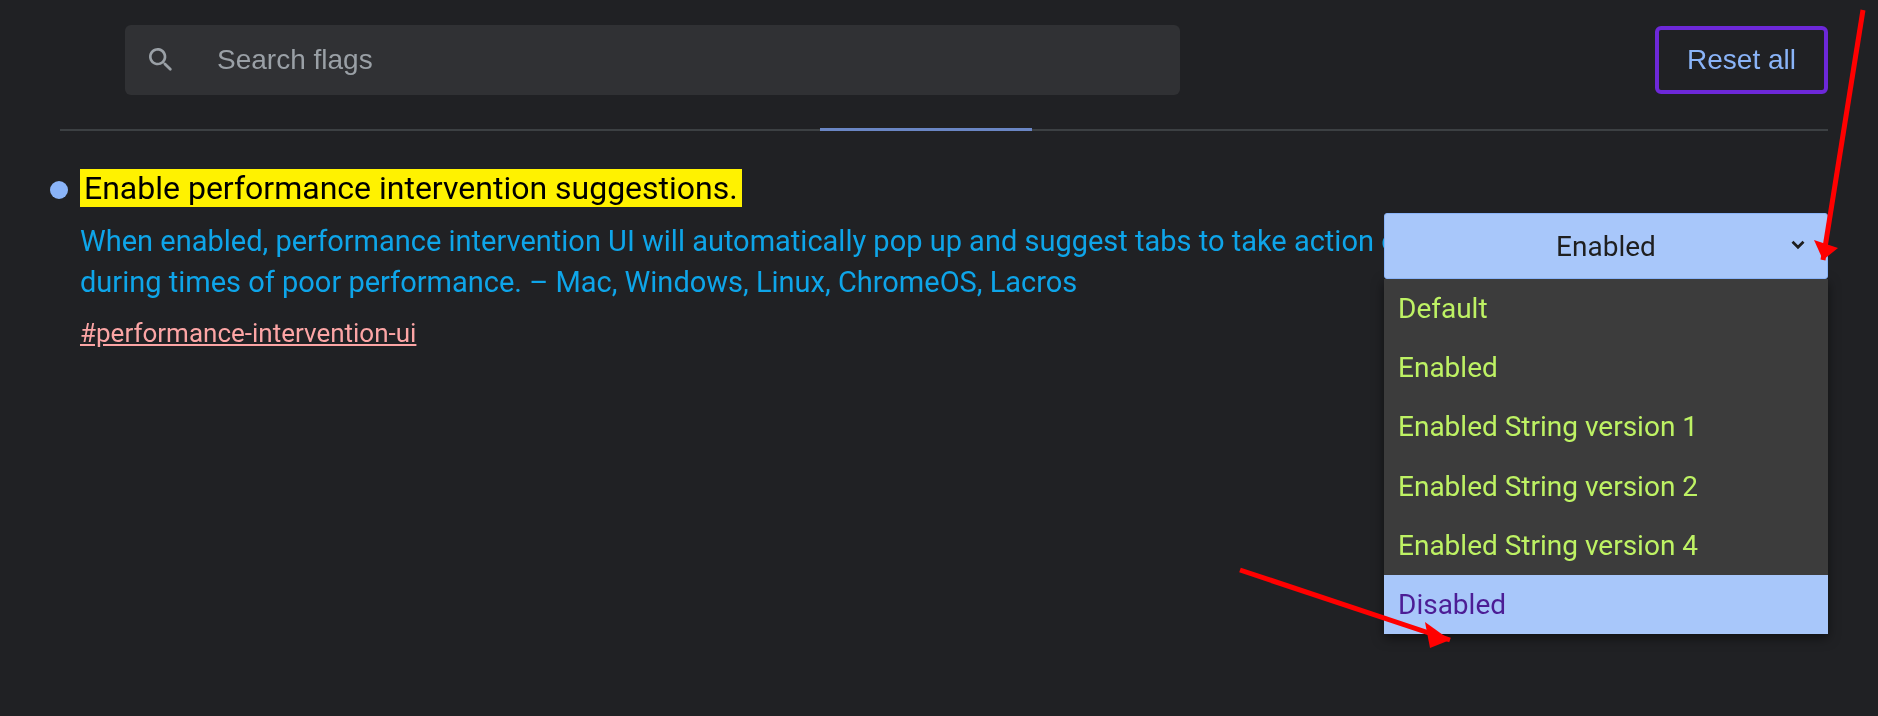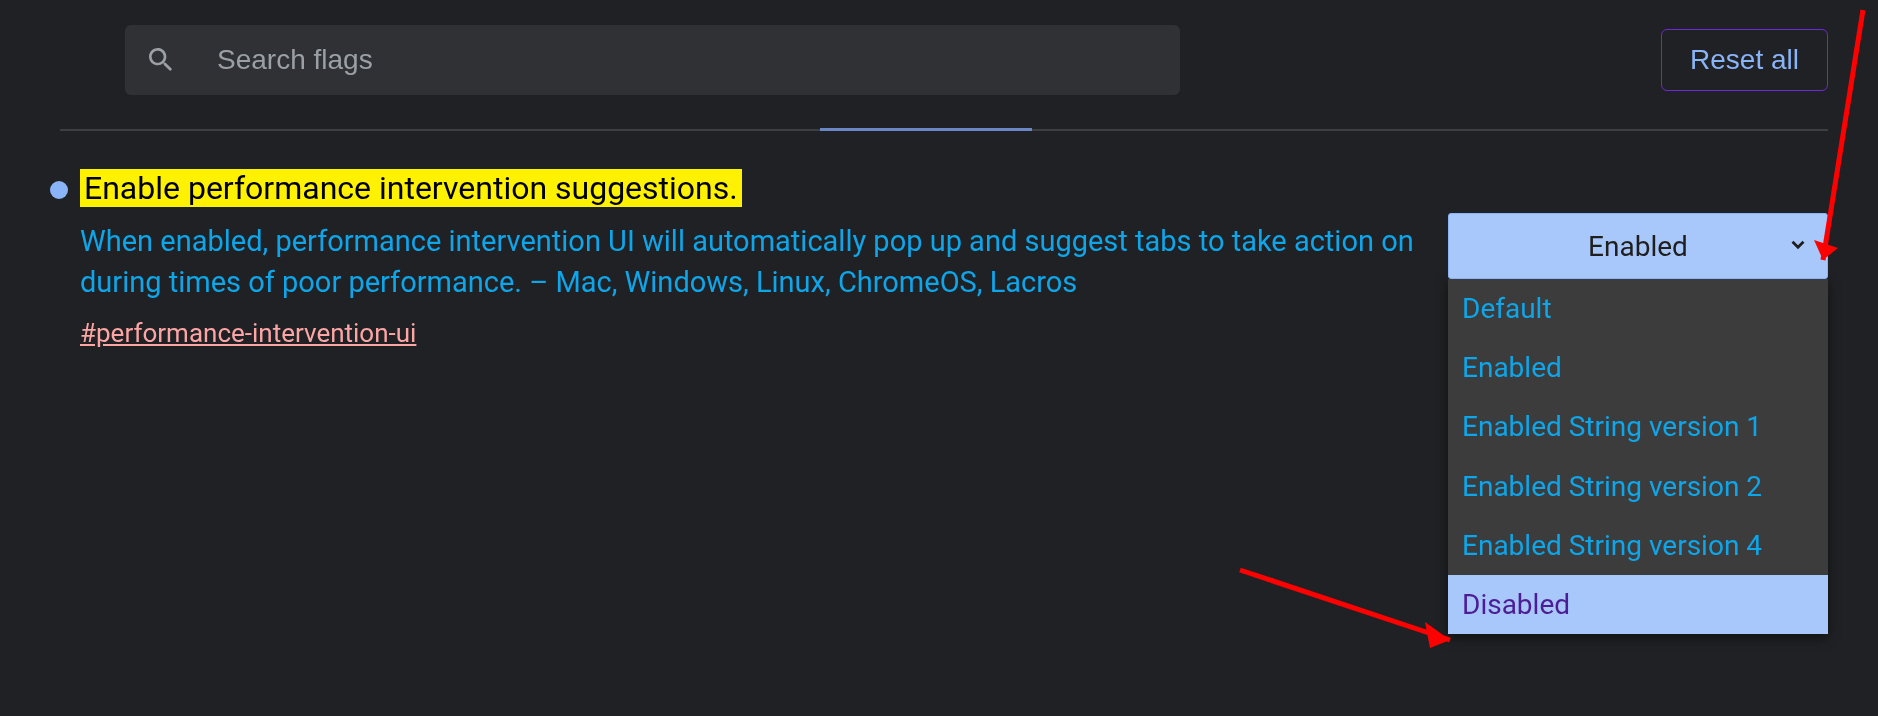--- a/index.html
+++ b/index.html
@@ -48,21 +48,21 @@
       margin-left: 22px;
     }
     .search-input::placeholder {
       color: #9aa0a6;
     }
     .spacer {
       flex: 1;
     }
     .reset-btn {
       background: transparent;
-      border: 1px solid #6d28d9;
+      border: 4px solid #6d28d9;
       color: #8ab4f8;
       font-size: 28px;
       padding: 14px 28px;
       border-radius: 6px;
       cursor: pointer;
     }
     .divider {
       margin-top: 34px;
       margin-left: 10px;
       margin-right: 0;
@@ -116,21 +116,21 @@
     .flag-id {
       font-size: 26px;
       color: #fca5a5;
       text-decoration: underline;
       margin-top: 16px;
     }
     .select-area {
       position: absolute;
       right: 0;
       top: 44px;
-      width: 380px;
+      width: 444px;
     }
     .select-button {
       width: 100%;
       height: 66px;
       background: #a8c7fa;
       border: 1px solid #8ab4f8;
       color: #1f1f1f;
       font-size: 28px;
       display: flex;
       align-items: center;
@@ -153,21 +153,21 @@
     .dropdown-list {
       width: 100%;
       background: #3c3c3c;
       border: none;
       box-shadow: 0 4px 12px rgba(0,0,0,0.5);
       border-radius: 0 0 4px 4px;
     }
     .dropdown-option {
       padding: 10px 14px;
       font-size: 28px;
-      color: #0ea5e9;
+      color: #bef264;
       cursor: pointer;
       line-height: 1.4;
     }
     .dropdown-option.highlighted {
       background: #a8c7fa;
       color: #4c1d95;
     }
     .arrow-annotation {
       position: absolute;
       pointer-events: none;

